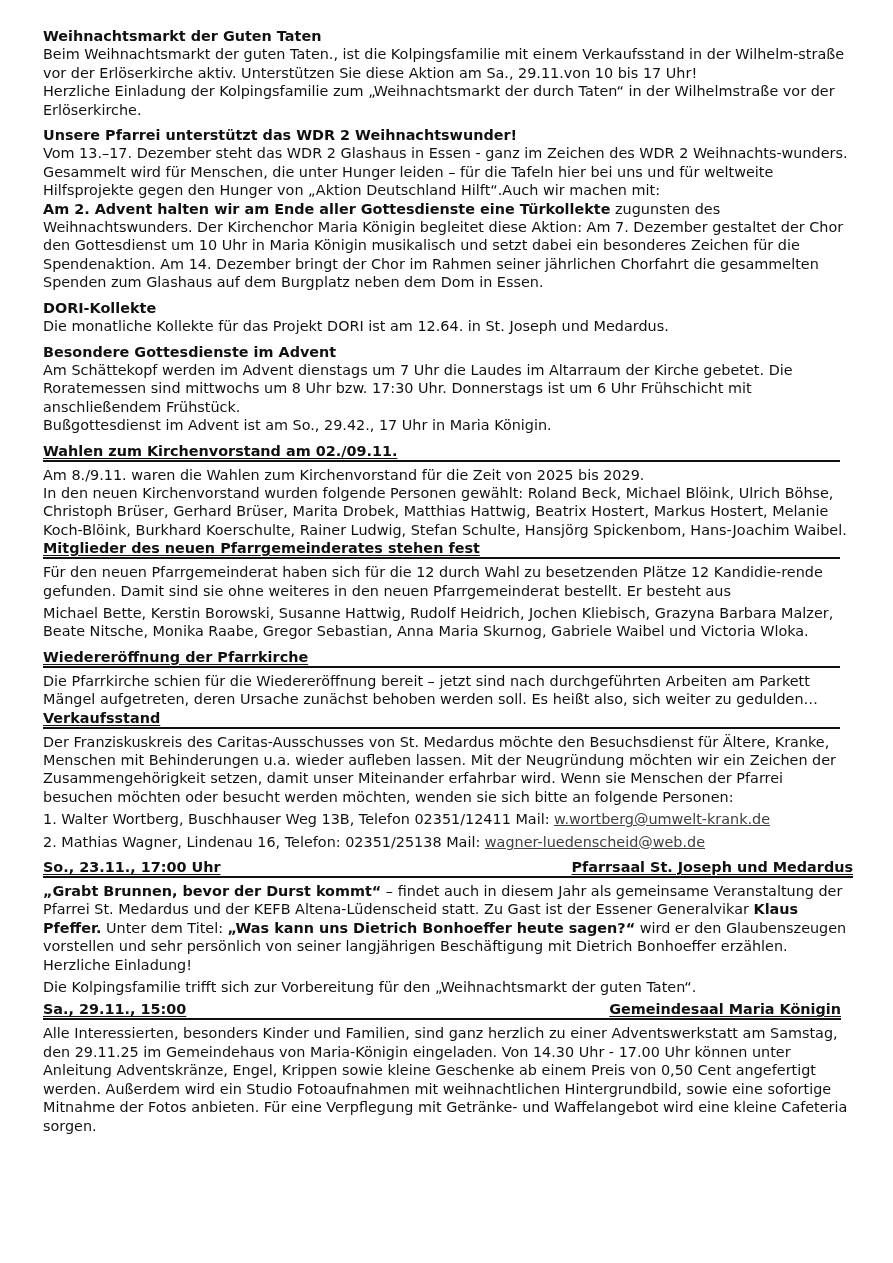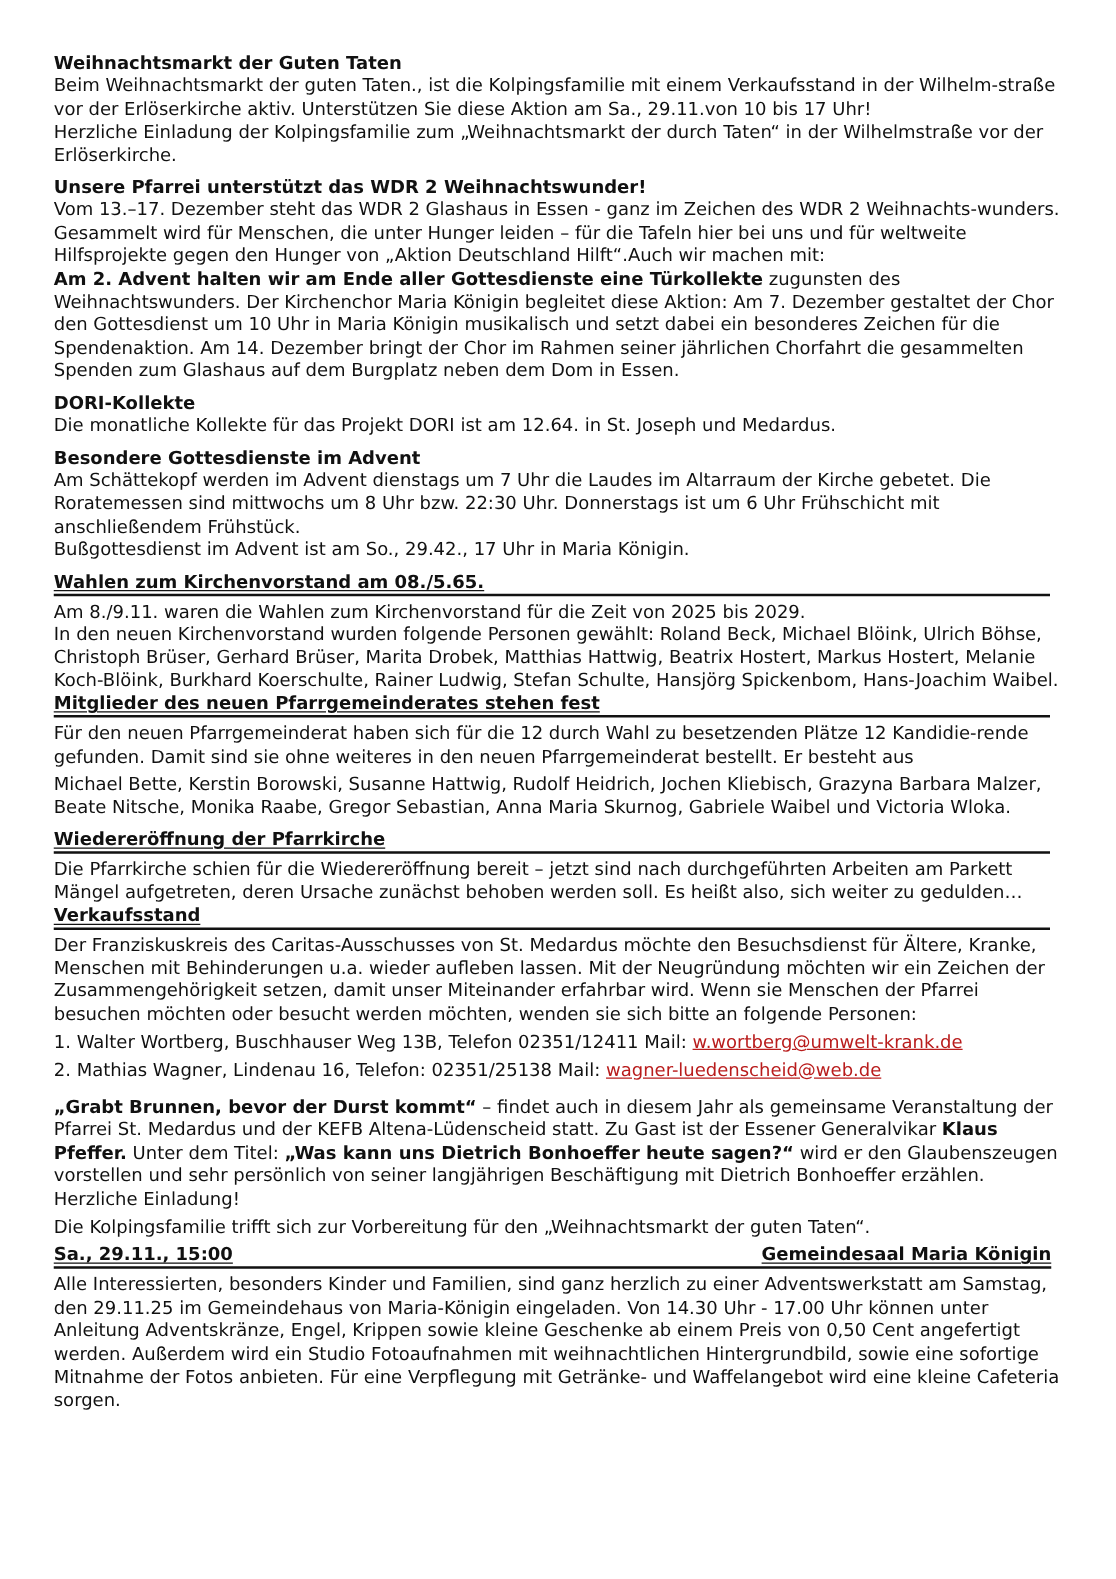--- a/index.html
+++ b/index.html
@@ -1,34 +1,34 @@
 <!DOCTYPE html>
 <html><head>
   <meta charset="utf-8">
   <style>
     html, body { margin: 0; padding: 0; background: #ffffff; }
     body {
       width: 893px; height: 1263px; overflow: hidden; position: relative;
       font-family: "DejaVu Sans", sans-serif; color: #111;
       font-size: 14.4px; line-height: 18.4px;
     }
-    .page { position: absolute; left: 43px; top: 42px; width: 810px; }
+    .page { position: absolute; left: 43px; top: 27px; width: 810px; }
     .sec { margin: 0; }
     h2.plain { font-size: 14.4px; font-weight: bold; margin: 0; line-height: 18.4px; }
     p { margin: 0; }
     .gap { height: 7px; }
     .ruled {
       font-weight: bold; font-size: 14.4px; line-height: 18px;
       border-bottom: 2px solid #111; text-decoration: underline; text-underline-offset: 2px;
       display: flex; justify-content: space-between; width: 797px; margin: 0;
     }
     .ruled.w2 { width: 810px; }
     .ruled.w3 { width: 798px; align-items: flex-end; }
     .sp4 { height: 4px; }
-    a.mail { color: #b91c1c; text-decoration: underline; }
+    a.mail { color: #404040; text-decoration: underline; }
     b { font-weight: bold; }
   </style>
 </head>
 <body>
 
 <div class="page">
 
   <div class="sec">
     <h2 class="plain">Weihnachtsmarkt der Guten Taten</h2>
     <p>Beim Weihnachtsmarkt der guten Taten., ist die Kolpingsfamilie mit einem Verkaufsstand in der Wilhelm-straße vor der Erlöserkirche aktiv. Unterstützen Sie diese Aktion am Sa., 29.11.von 10 bis 17 Uhr!</p>
@@ -44,28 +44,28 @@
   <div class="gap"></div>
 
   <div class="sec">
     <h2 class="plain">DORI-Kollekte</h2>
     <p>Die monatliche Kollekte für das Projekt DORI ist am 12.64. in St. Joseph und Medardus.</p>
   </div>
   <div class="gap"></div>
 
   <div class="sec">
     <h2 class="plain">Besondere Gottesdienste im Advent</h2>
-    <p>Am Schättekopf werden im Advent dienstags um 7 Uhr die Laudes im Altarraum der Kirche gebetet. Die Roratemessen sind mittwochs um 8 Uhr bzw. 22:30 Uhr. Donnerstags ist um 6 Uhr Frühschicht mit anschließendem Frühstück.</p>
+    <p>Am Schättekopf werden im Advent dienstags um 7 Uhr die Laudes im Altarraum der Kirche gebetet. Die Roratemessen sind mittwochs um 8 Uhr bzw. 17:30 Uhr. Donnerstags ist um 6 Uhr Frühschicht mit anschließendem Frühstück.</p>
     <p>Bußgottesdienst im Advent ist am So., 29.42., 17 Uhr in Maria Königin.</p>
   </div>
   <div class="gap"></div>
 
   <div class="sec">
     <div class="ruled">
-        <span>Wahlen zum Kirchenvorstand am 08./5.65.</span>
+        <span>Wahlen zum Kirchenvorstand am 02./09.11.</span>
       </div>
     <div class="sp4"></div>
     <p>Am 8./9.11. waren die Wahlen zum Kirchenvorstand für die Zeit von 2025 bis 2029.</p>
     <p>In den neuen Kirchenvorstand wurden folgende Personen gewählt: Roland Beck, Michael Blöink, Ulrich Böhse, Christoph Brüser, Gerhard Brüser, Marita Drobek, Matthias Hattwig, Beatrix Hostert, Markus Hostert, Melanie Koch-Blöink, Burkhard Koerschulte, Rainer Ludwig, Stefan Schulte, Hansjörg Spickenbom, Hans-Joachim Waibel.</p>
   </div>
 
   <div class="sec">
     <div class="ruled">
         <span>Mitglieder des neuen Pfarrgemeinderates stehen fest</span>
       </div>
@@ -91,20 +91,24 @@
     <div class="sp4"></div>
     <p>Der Franziskuskreis des Caritas-Ausschusses von St. Medardus möchte den Besuchsdienst für Ältere, Kranke, Menschen mit Behinderungen u.a. wieder aufleben lassen. Mit der Neugründung möchten wir ein Zeichen der Zusammengehörigkeit setzen, damit unser Miteinander erfahrbar wird. Wenn sie Menschen der Pfarrei besuchen möchten oder besucht werden möchten, wenden sie sich bitte an folgende Personen:</p>
     <div class="sp4"></div>
     <p><span>1. Walter Wortberg, Buschhauser Weg 13B, Telefon 02351/12411 Mail: </span><a class="mail" href="#">w.wortberg@umwelt-krank.de</a></p>
     <div class="sp4"></div>
     <p><span>2. Mathias Wagner, Lindenau 16, Telefon: 02351/25138 Mail: </span><a class="mail" href="#">wagner-luedenscheid@web.de</a></p>
   </div>
   <div class="gap"></div>
 
   <div class="sec">
+    <div class="ruled w2">
+      <span>So., 23.11., 17:00 Uhr</span>
+      <span>Pfarrsaal St. Joseph und Medardus</span>
+    </div>
     <div class="sp4"></div>
     <p><b>„Grabt Brunnen, bevor der Durst kommt“</b><span> – findet auch in diesem Jahr als gemeinsame Veranstaltung der Pfarrei St. Medardus und der KEFB Altena-Lüdenscheid statt. Zu Gast ist der Essener Generalvikar </span><b>Klaus Pfeffer.</b><span> Unter dem Titel: </span><b>„Was kann uns Dietrich Bonhoeffer heute sagen?“</b><span> wird er den Glaubenszeugen vorstellen und sehr persönlich von seiner langjährigen Beschäftigung mit Dietrich Bonhoeffer erzählen. Herzliche Einladung!</span></p>
   </div>
 
   <div class="sec">
     <div class="sp4"></div>
     <p>Die Kolpingsfamilie trifft sich zur Vorbereitung für den „Weihnachtsmarkt der guten Taten“.</p>
   </div>
   <div class="sp4"></div>
 

